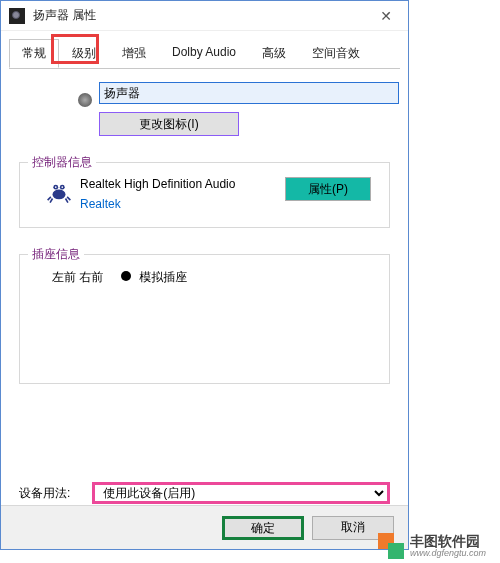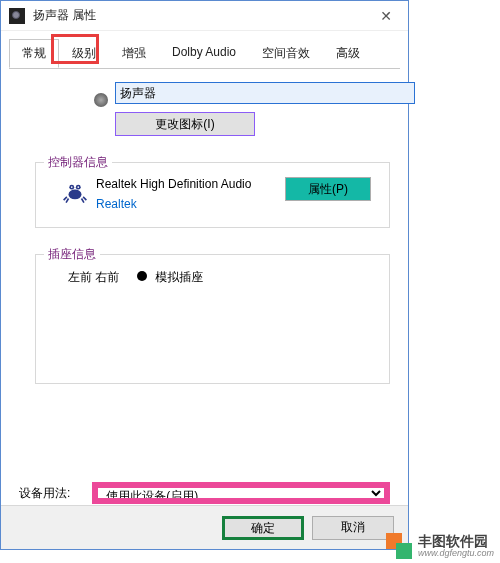--- a/index.html
+++ b/index.html
@@ -10,48 +10,48 @@
   .title-icon .circ { width:8px; height:8px; border:1px solid #556; border-radius:50%; background:#889; position:absolute; left:3px; top:3px; }
   .title-text { font-size:12px; color:#222; flex:1; }
   .close { width:44px; height:28px; display:flex; align-items:center; justify-content:center; font-size:14px; color:#555; cursor:pointer; }
 
   .tabs { display:flex; padding:8px 8px 0 8px; gap:0; font-size:12px; position:relative; }
   .tab { padding:5px 12px; color:#222; border:1px solid transparent; cursor:pointer; }
   .tab.active { border:1px solid #c8c8c8; border-bottom:1px solid #fff; background:#fff; z-index:2; }
   .tab-highlight { position:absolute; border:3px solid #e83d3d; top:3px; left:50px; width:48px; height:30px; pointer-events:none; z-index:5; }
   .tab-sep { position:absolute; left:8px; right:8px; bottom:-1px; border-top:1px solid #c8c8c8; z-index:1; }
 
-  .panel { padding:14px 18px 0 34px; position:relative; height:450px; }
+  .panel { padding:14px 18px 0 18px; position:relative; height:450px; }
 
   .iconrow { display:flex; align-items:flex-start; gap:30px; margin-left:50px; }
   .dev-icon { width:32px; height:32px; background:#2a2a2a; position:relative; margin-top:2px; }
   .dev-icon .cone { width:14px; height:14px; border-radius:50%; background:radial-gradient(circle,#aaa 0%,#666 70%); position:absolute; left:9px; top:9px; }
   .namecol { flex:1; }
   .name-input { width:300px; height:22px; border:1px solid #2a72d4; background:#e8f1fc; font-size:12px; padding:1px 4px; color:#000; }
   .change-icon-btn { width:140px; height:24px; border:1px solid #8b5cf6; background:#e1e1e1; font-size:12px; margin-top:8px; cursor:pointer; }
 
   .group { border:1px solid #d8d8d8; margin-top:26px; position:relative; padding:14px 12px 16px 12px; }
   .group-label { position:absolute; top:-9px; left:8px; background:#fff; padding:0 4px; font-size:12px; color:#701a75; }
   .ctrl-row { display:flex; align-items:flex-start; }
   .ctrl-icon { width:26px; height:26px; margin:2px 8px 0 14px; }
   .ctrl-text { flex:1; font-size:12px; }
   .ctrl-link { color:#0066cc; margin-top:6px; cursor:pointer; }
   .prop-btn { width:86px; height:24px; border:1px solid #adadad; background:#14b8a6; font-size:12px; cursor:pointer; margin-right:6px; }
 
   .jack-row { display:flex; align-items:center; gap:18px; font-size:12px; padding-left:20px; }
   .jack-dot { width:10px; height:10px; border-radius:50%; background:#000; display:inline-block; margin-right:8px; }
 
   .usage-row { position:absolute; bottom:14px; left:18px; right:18px; display:flex; align-items:center; gap:22px; font-size:12px; }
-  .usage-select { flex:1; height:22px; font-size:12px; border:6px solid #ec4899; background:#fff; padding:0 4px; }
+  .usage-select { flex:1; height:22px; font-size:12px; border:3px solid #ec4899; background:#fff; padding:0 4px; }
 
   .footer { position:absolute; bottom:0; left:0; right:0; height:44px; background:#f0f0f0; border-top:1px solid #d8d8d8; display:flex; justify-content:flex-end; align-items:center; gap:8px; padding-right:14px; }
   .footer button { width:82px; height:24px; font-size:12px; border:1px solid #adadad; background:#e1e1e1; cursor:pointer; }
   .footer button.primary { border:3px solid #15803d; }
 
-  .watermark { position:absolute; right:0; bottom:0; height:34px; display:flex; align-items:center; gap:6px; padding:0 6px 0 0; z-index:10; }
+  .watermark { position:absolute; right:8px; bottom:0; height:34px; display:flex; align-items:center; gap:6px; padding:0 6px 0 0; z-index:10; }
   .wm-glyph { width:26px; height:26px; position:relative; }
   .wm-g1 { position:absolute; width:16px; height:16px; background:#f07a2b; left:0; top:0; }
   .wm-g2 { position:absolute; width:16px; height:16px; background:#34b56e; left:10px; top:10px; }
   .wm-text { font-size:14px; font-weight:600; color:#444; line-height:1; }
   .wm-sub { font-size:9px; color:#888;font-style:italic; }
 </style>
 </head>
 <body>
 
 <div class="window">
@@ -62,22 +62,22 @@
       </div>
     <div class="title-text">扬声器 属性</div>
     <div class="close">✕</div>
   </div>
 
   <div class="tabs">
     <div class="tab active">常规</div>
     <div class="tab">级别</div>
     <div class="tab">增强</div>
     <div class="tab">Dolby Audio</div>
+    <div class="tab">高级</div>
     <div class="tab">空间音效</div>
-    <div class="tab">高级</div>
     <div class="tab-highlight"></div>
     <div class="tab-sep"></div>
   </div>
 
   <div class="panel">
 
     <div class="iconrow">
       <div class="dev-icon">
           <div class="cone"></div>
         </div>

